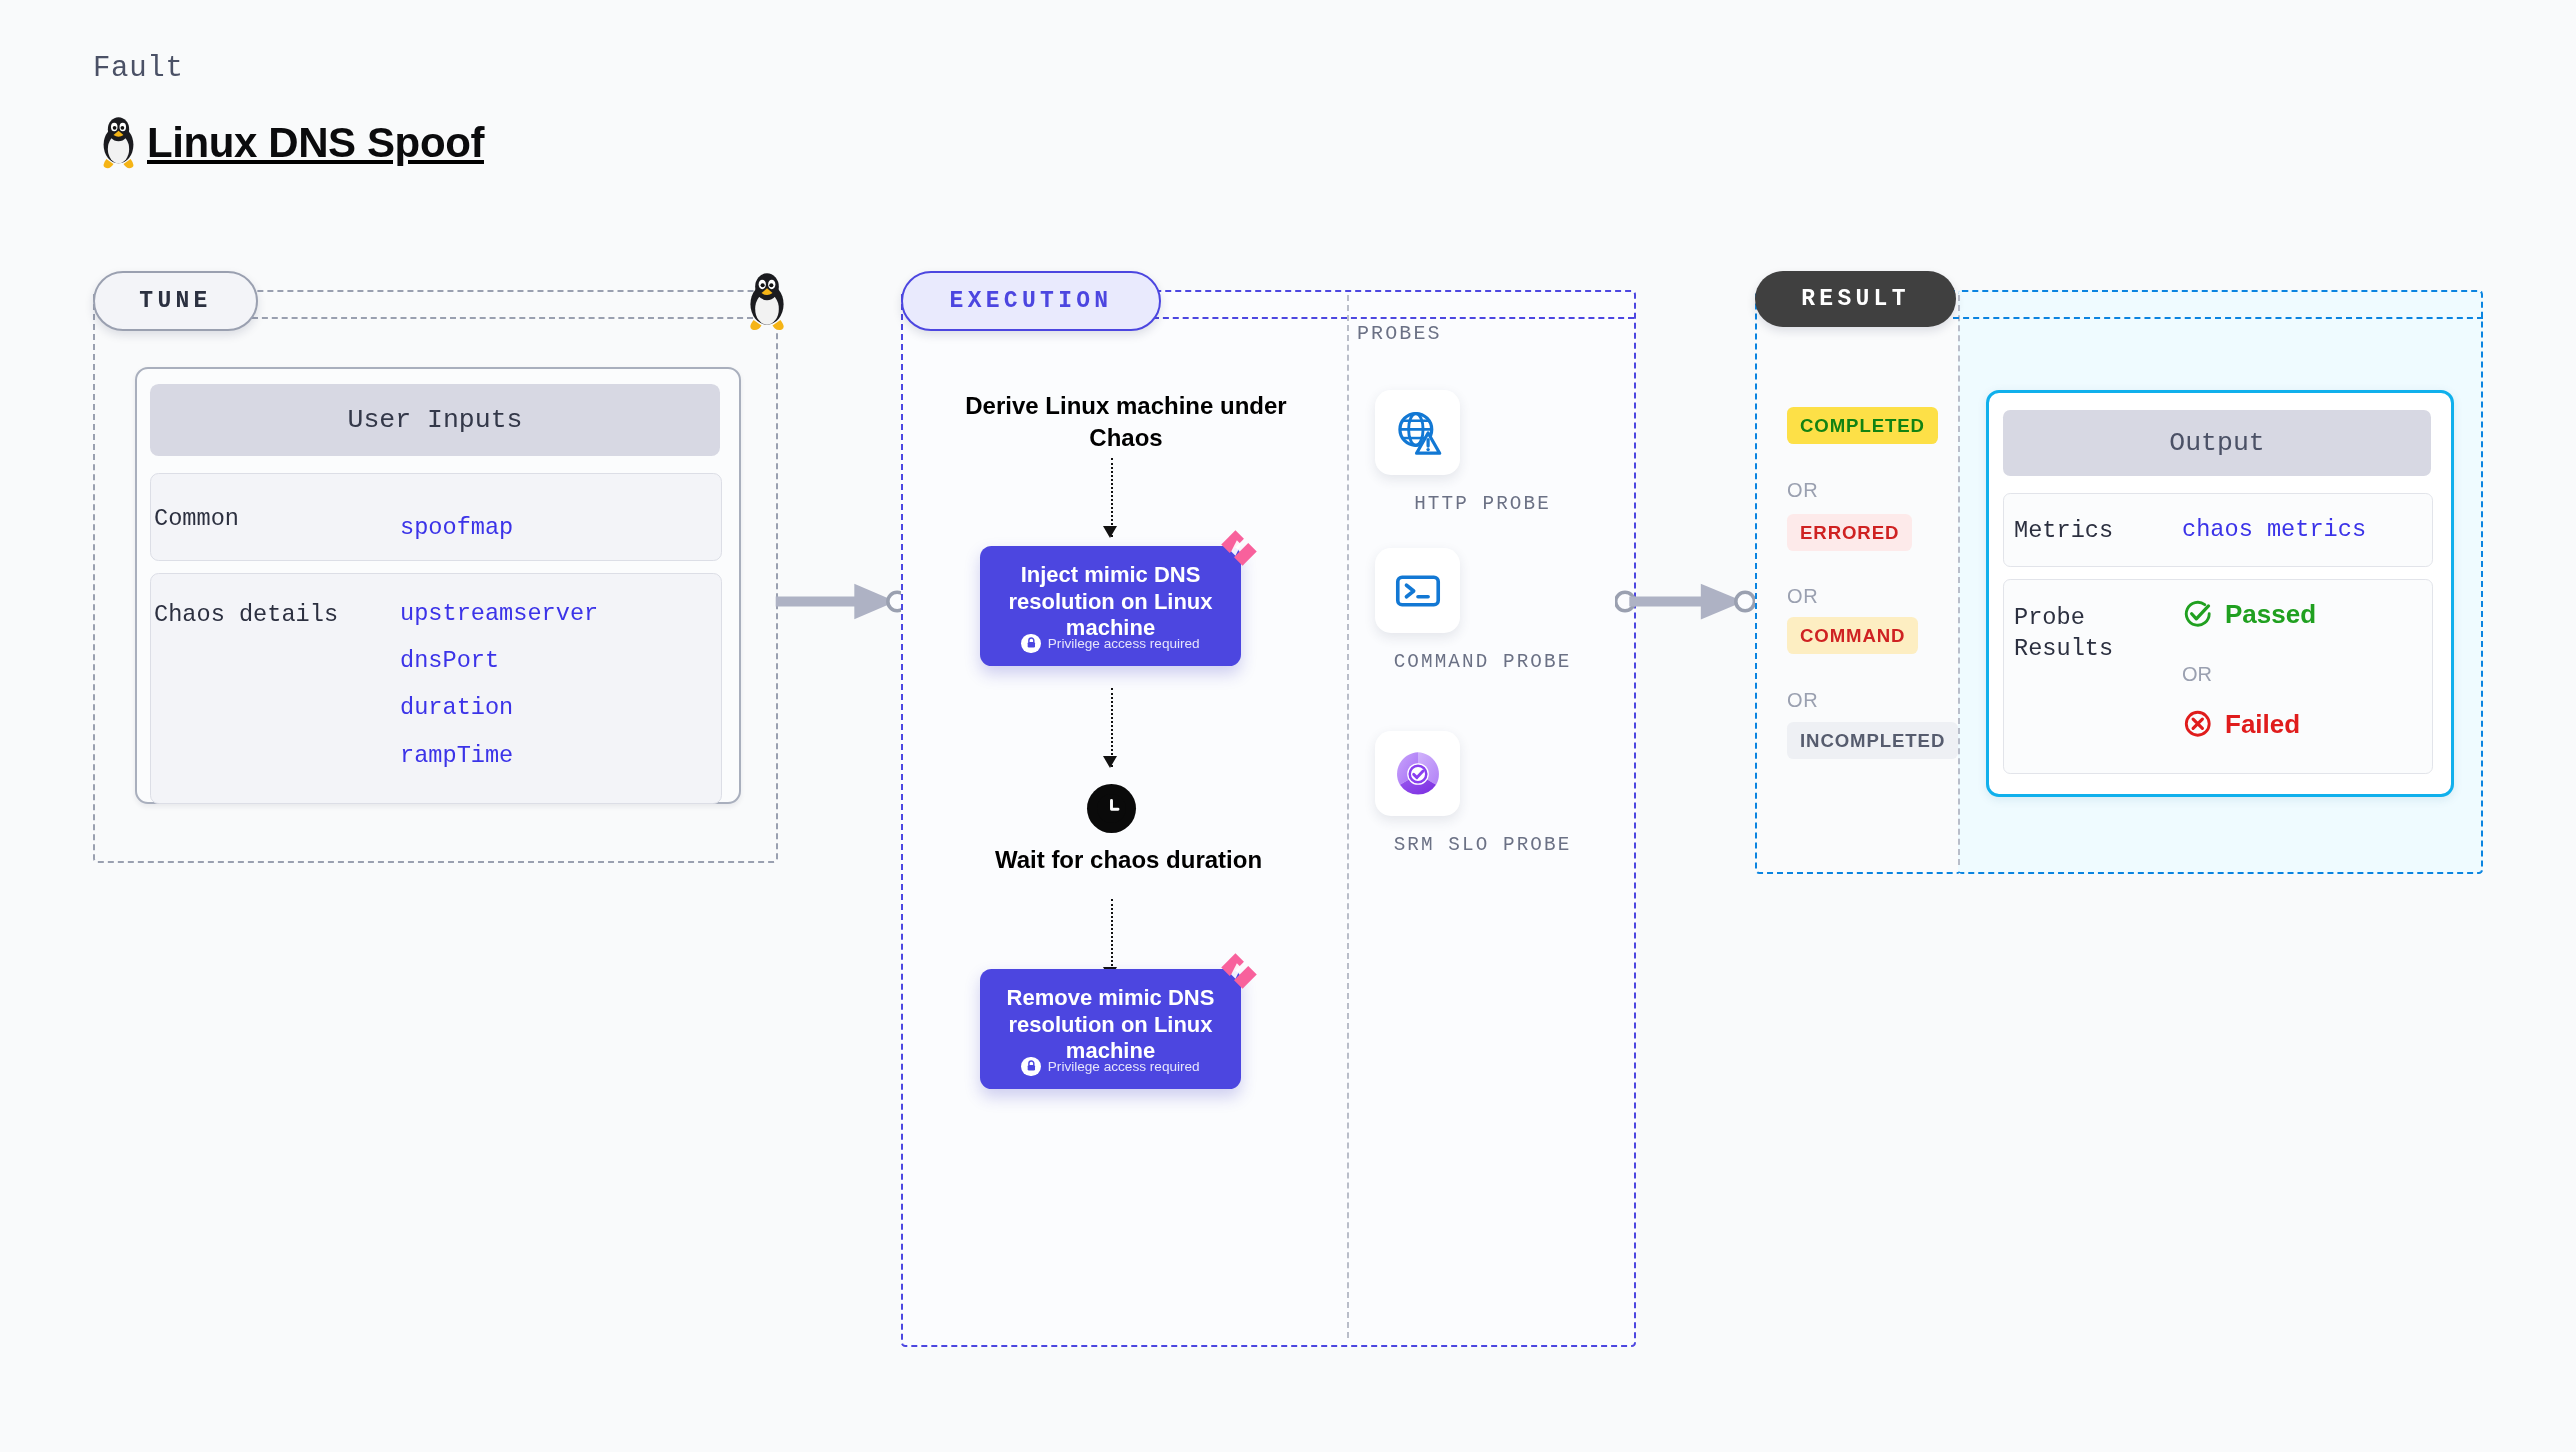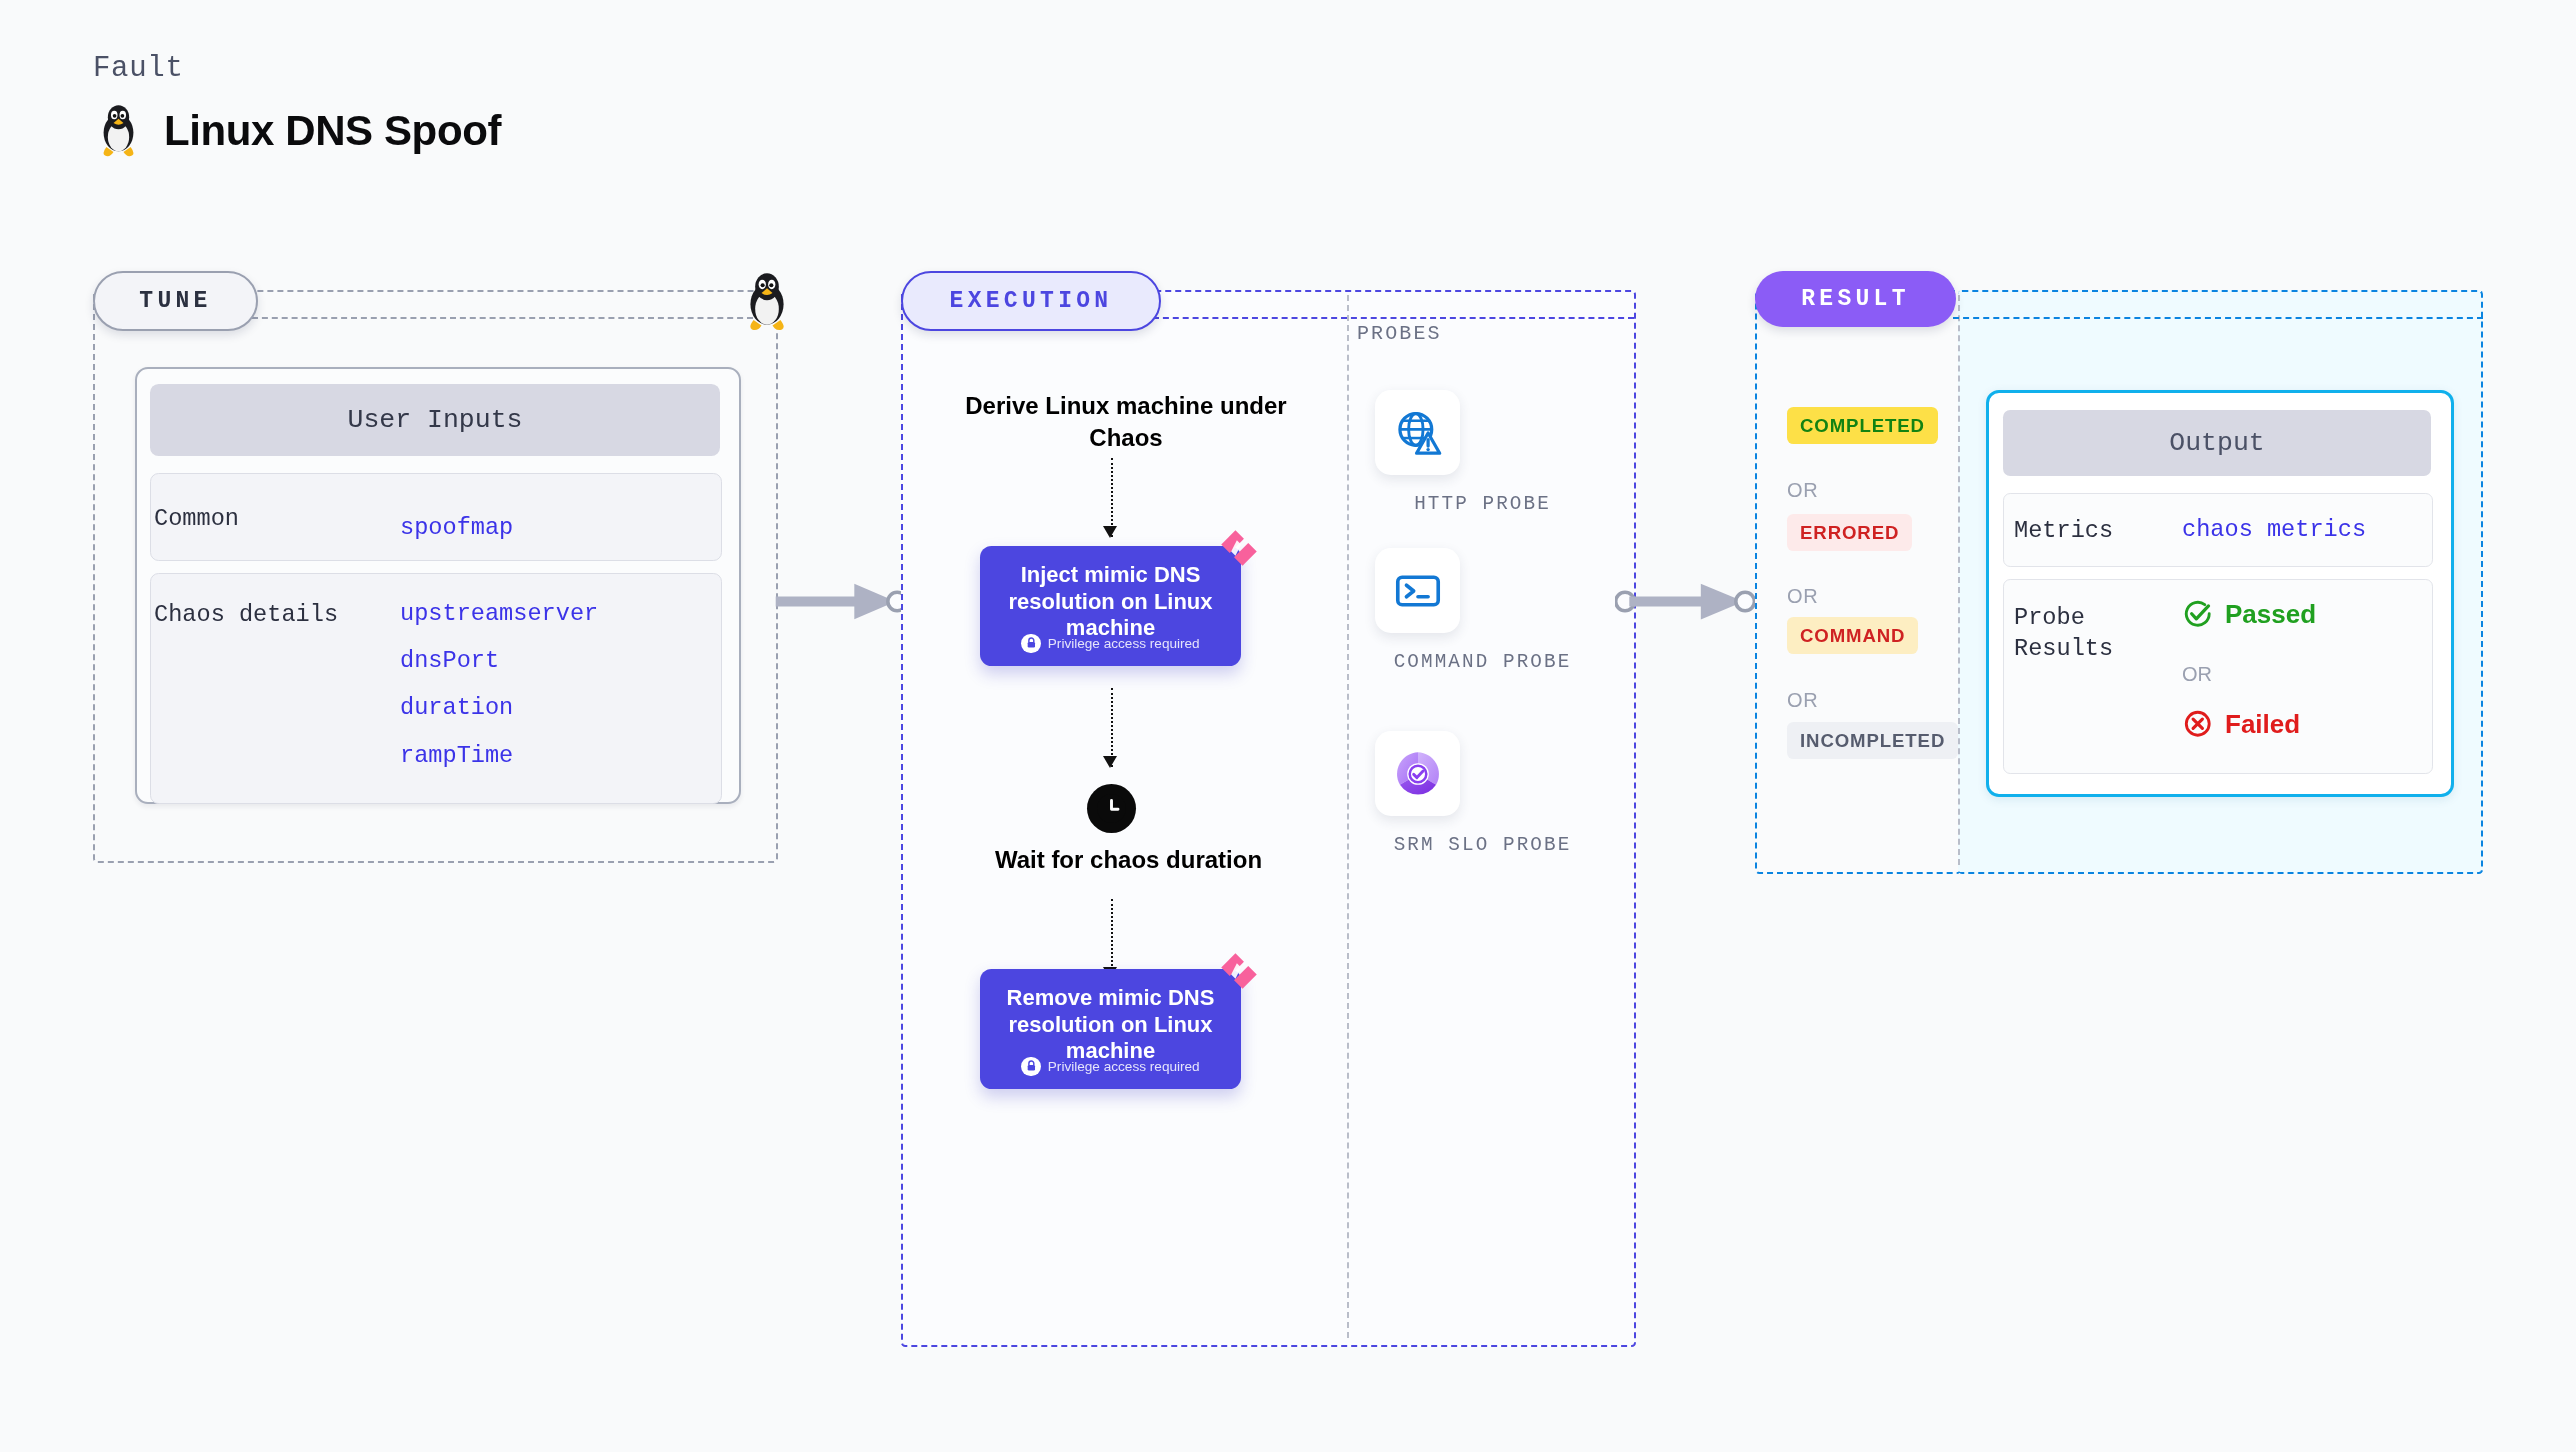--- a/index.html
+++ b/index.html
@@ -12,21 +12,21 @@
   }
   .stage{position:absolute;inset:0;}
   .abs{position:absolute;}
 
   
   #fault-label{
     left:93px;top:52px;
     font-family:"Liberation Mono", monospace;
     font-size:29px;color:#4b5166;letter-spacing:0.7px;
   }
-  #title-row{left:97px;top:103px;display:flex;align-items:center;gap:24px;}
+  #title-row{left:97px;top:115px;display:flex;align-items:center;gap:7px;text-decoration:underline;}
   #page-title{
     font-size:42px;font-weight:bold;color:#0b0b0d;
     letter-spacing:-0.4px;font-family:"Liberation Sans",sans-serif;
   }
 
   
   .panel-chip{
     position:absolute;z-index:40;
     display:flex;align-items:center;justify-content:center;
     border-radius:716px;
@@ -38,21 +38,21 @@
   .chip-tune{
     left:93px;top:265px;width:161px;height:56px;
     background:#f3f4f8;border:2.1px solid #9aa0b0;color:#2b3040;font-size:23px;
   }
   .chip-exec{
     left:901px;top:265px;width:256px;height:56px;
     background:#e9eafd;border:2.9px solid #4c46e0;color:#4c46e0;font-size:23px;
   }
   .chip-result{
     left:1755px;top:265px;width:201px;height:56px;
-    background:#8b5cf6;border:none;color:#ffffff;font-size:23px;
+    background:#404040;border:none;color:#ffffff;font-size:23px;
   }
 
   
   .dashed{position:absolute;border-style:dashed;border-radius:4.3px;}
 
   #tune-panel{
     left:93px;top:290px;width:681px;height:569px;
     border:2.9px dashed #9aa0b0;background:transparent;
   }
   #exec-panel{

